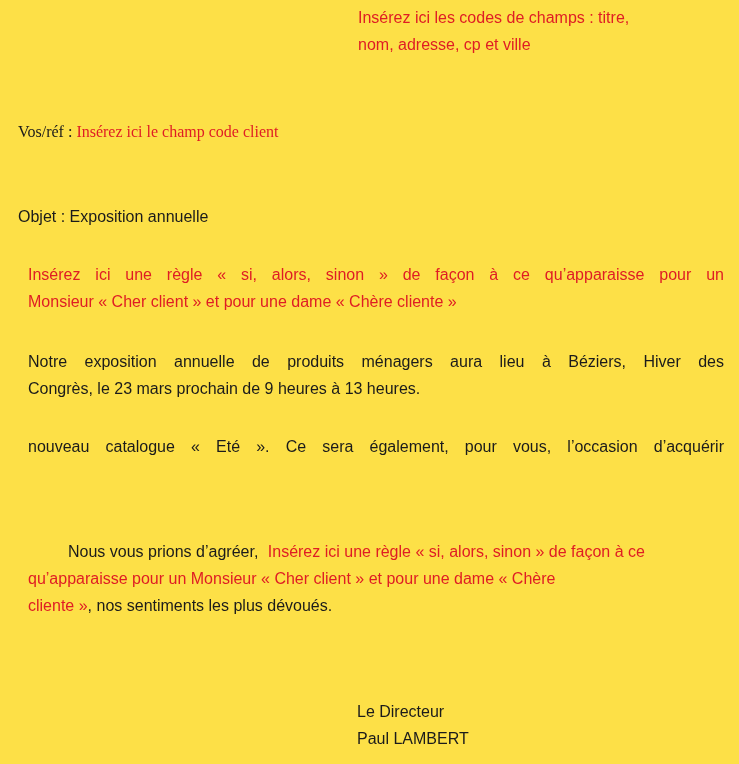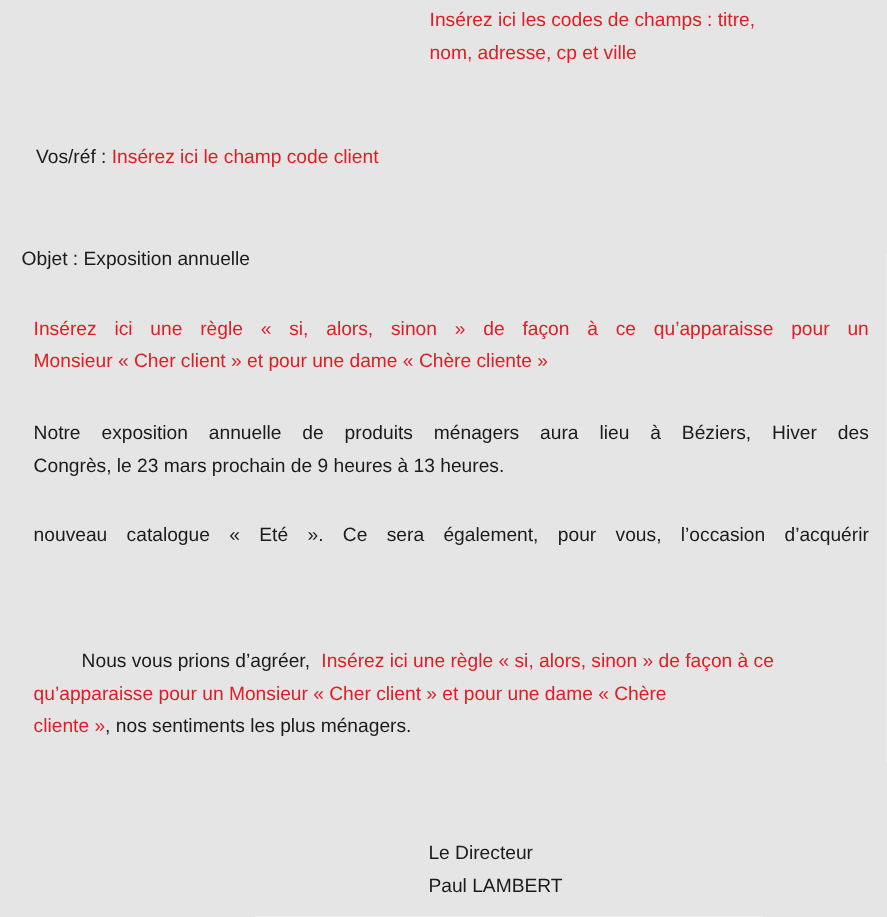--- a/index.html
+++ b/index.html
@@ -4,42 +4,43 @@
 <style>
   html, body {
     margin: 0;
     padding: 0;
     background: #ffffff;
   }
   .page {
     position: relative;
     width: 739px;
     height: 764px;
-    background: #e5e5e5;
+    background: #fde047;
     font-family: "Liberation Sans", sans-serif;
     font-size: 16px;
     line-height: 27px;
     color: #1b1b1b;
     overflow: hidden;
   }
   .red { color: #df1d24; }
   .black { color: #1b1b1b; }
 
   .merge-note {
     position: absolute;
     left: 358px;
     top: 4px;
     width: 368px;
     color: #df1d24;
   }
   .ref-line {
     position: absolute;
-    left: 30px;
+    left: 18px;
     top: 118px;
     margin: 0;
+    font-family: Liberation Serif, serif;
   }
   .subject-row {
     position: absolute;
     left: 0;
     top: 203px;
     width: 589px;
   }
   .subject-row .subject { margin-left: 18px; }
   .subject-row .date {
     position: absolute;
@@ -94,21 +95,21 @@
     <span class="line">Congrès, le 23 mars prochain de 9 heures à 13 heures.</span>
   </div>
 
   <div class="para para-cat">
     <span class="line fill">nouveau catalogue « Eté ». Ce sera également, pour vous, l’occasion d’acquérir</span>
   </div>
 
   <div class="para closing">
     <span class="line"><span class="black prefix">Nous vous prions d’agréer, </span><span class="red">Insérez ici une règle « si, alors, sinon » de façon à ce</span></span>
     <span class="line"><span class="red">qu’apparaisse pour un Monsieur « Cher client » et pour une dame « Chère</span></span>
-    <span class="line"><span class="red">cliente »</span><span class="black">, nos sentiments les plus ménagers.</span></span>
+    <span class="line"><span class="red">cliente »</span><span class="black">, nos sentiments les plus dévoués.</span></span>
   </div>
 
   <div class="signature">
     <span class="line">Le Directeur</span>
     <span class="line">Paul LAMBERT</span>
   </div>
 
 </div>
 
 </body></html>

